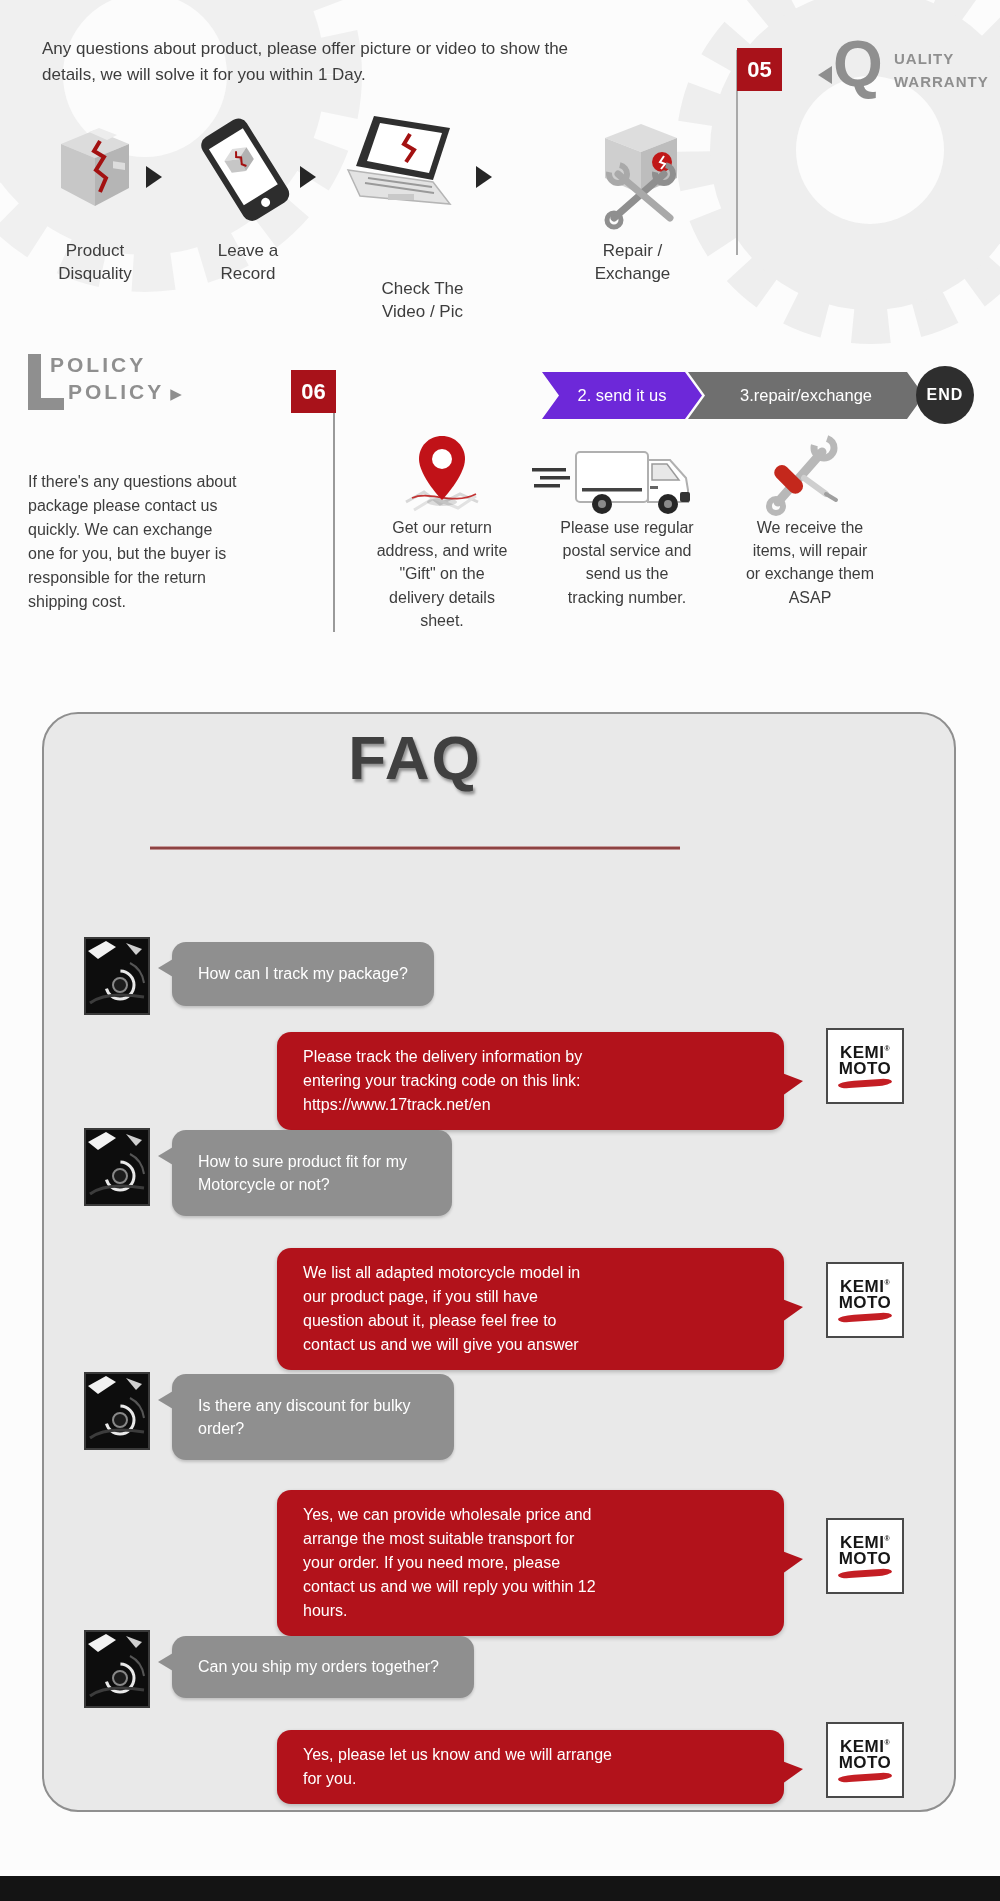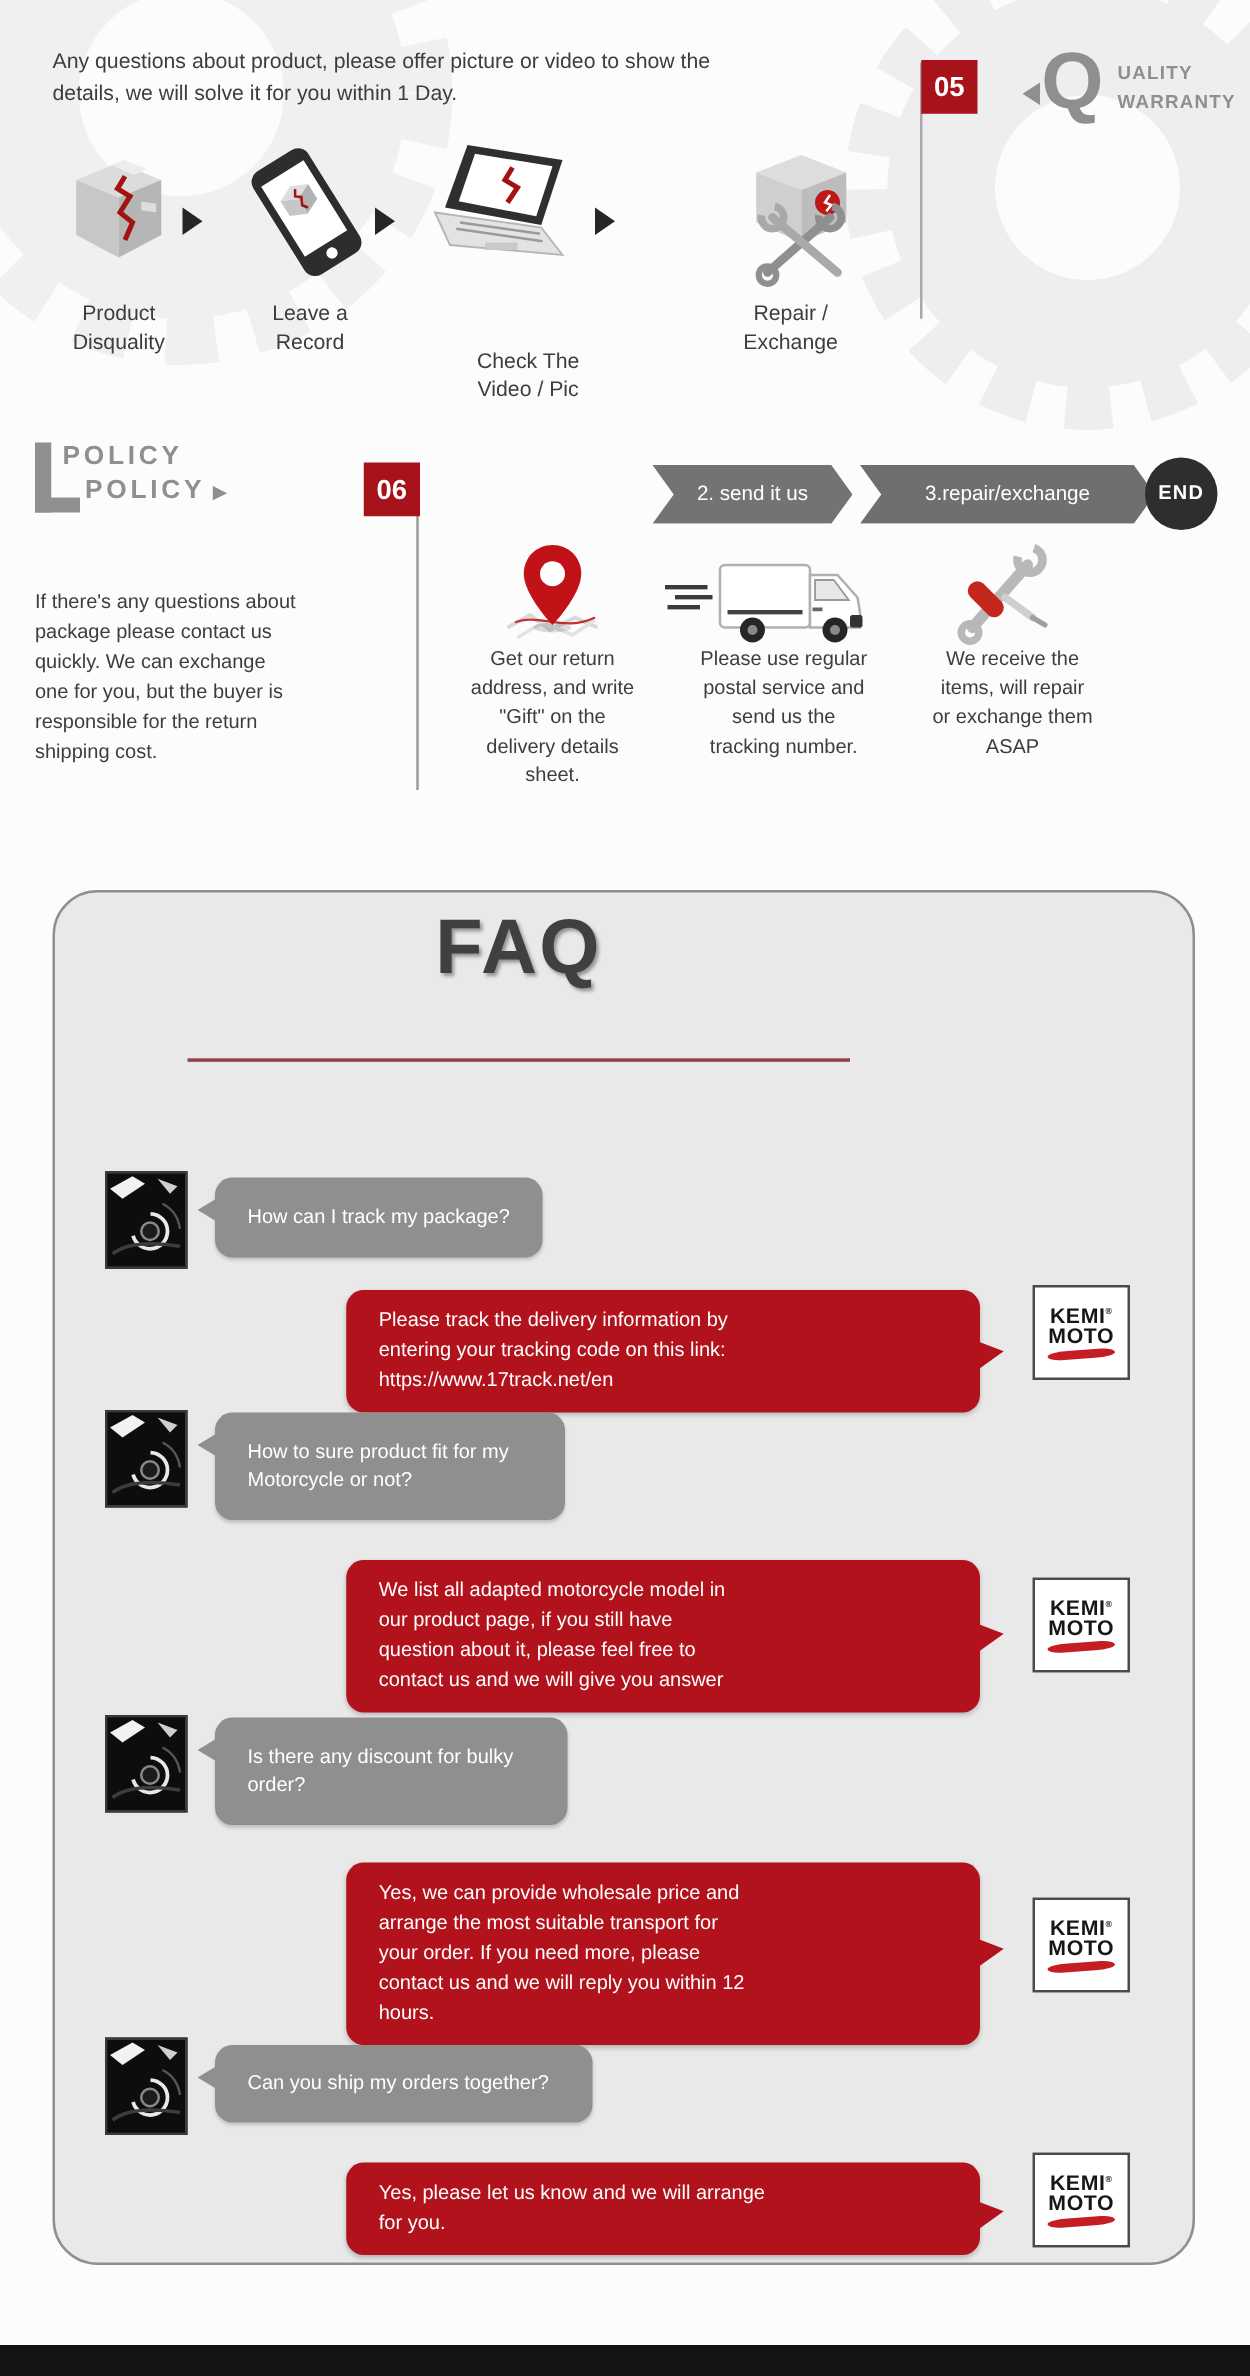--- a/index.html
+++ b/index.html
@@ -189,21 +189,21 @@
   <div class="abs r-paragraph">If there's any questions about
 package please contact us
 quickly. We can exchange
 one for you, but the buyer is
 responsible for the return
 shipping cost.</div>
 
   <div class="abs pole" style="left:333px;top:372px;height:260px;background:#9a9a9a;"></div>
   <div class="abs flag" style="left:291px;top:370px;">06</div>
 
-  <div class="abs flow-arrow" style="left:522px;width:160px;background:#737373;z-index:2;">2. send it us</div>
+  <div class="abs flow-arrow" style="left:542px;width:160px;background:#6d28d9;z-index:2;">2. send it us</div>
   <div class="abs flow-arrow" style="left:688px;width:236px;background:#6f6f6f;z-index:1;">3.repair/exchange</div>
   <div class="abs flow-end">END</div>
 
   <svg class="abs" style="left:400px;top:432px" width="84" height="84" viewBox="0 0 84 84">
     <polyline points="6,70 24,60 40,72 60,62 78,70" stroke="#d8d8d8" stroke-width="3" fill="none"></polyline>
     <polyline points="14,78 34,66 58,76 76,64" stroke="#e2e2e2" stroke-width="3" fill="none"></polyline>
     <path d="M12,66 C30,58 52,74 76,62" stroke="#c23333" stroke-width="1.8" fill="none"></path>
     <ellipse cx="42" cy="70" rx="15" ry="4" fill="rgba(0,0,0,0.13)"></ellipse>
     <path d="M42,4 C29,4 19,14 19,27 C19,44 42,68 42,68 C42,68 65,44 65,27 C65,14 55,4 42,4 Z" fill="#c11218"></path>
     <circle cx="42" cy="27" r="10" fill="#ffffff"></circle>

